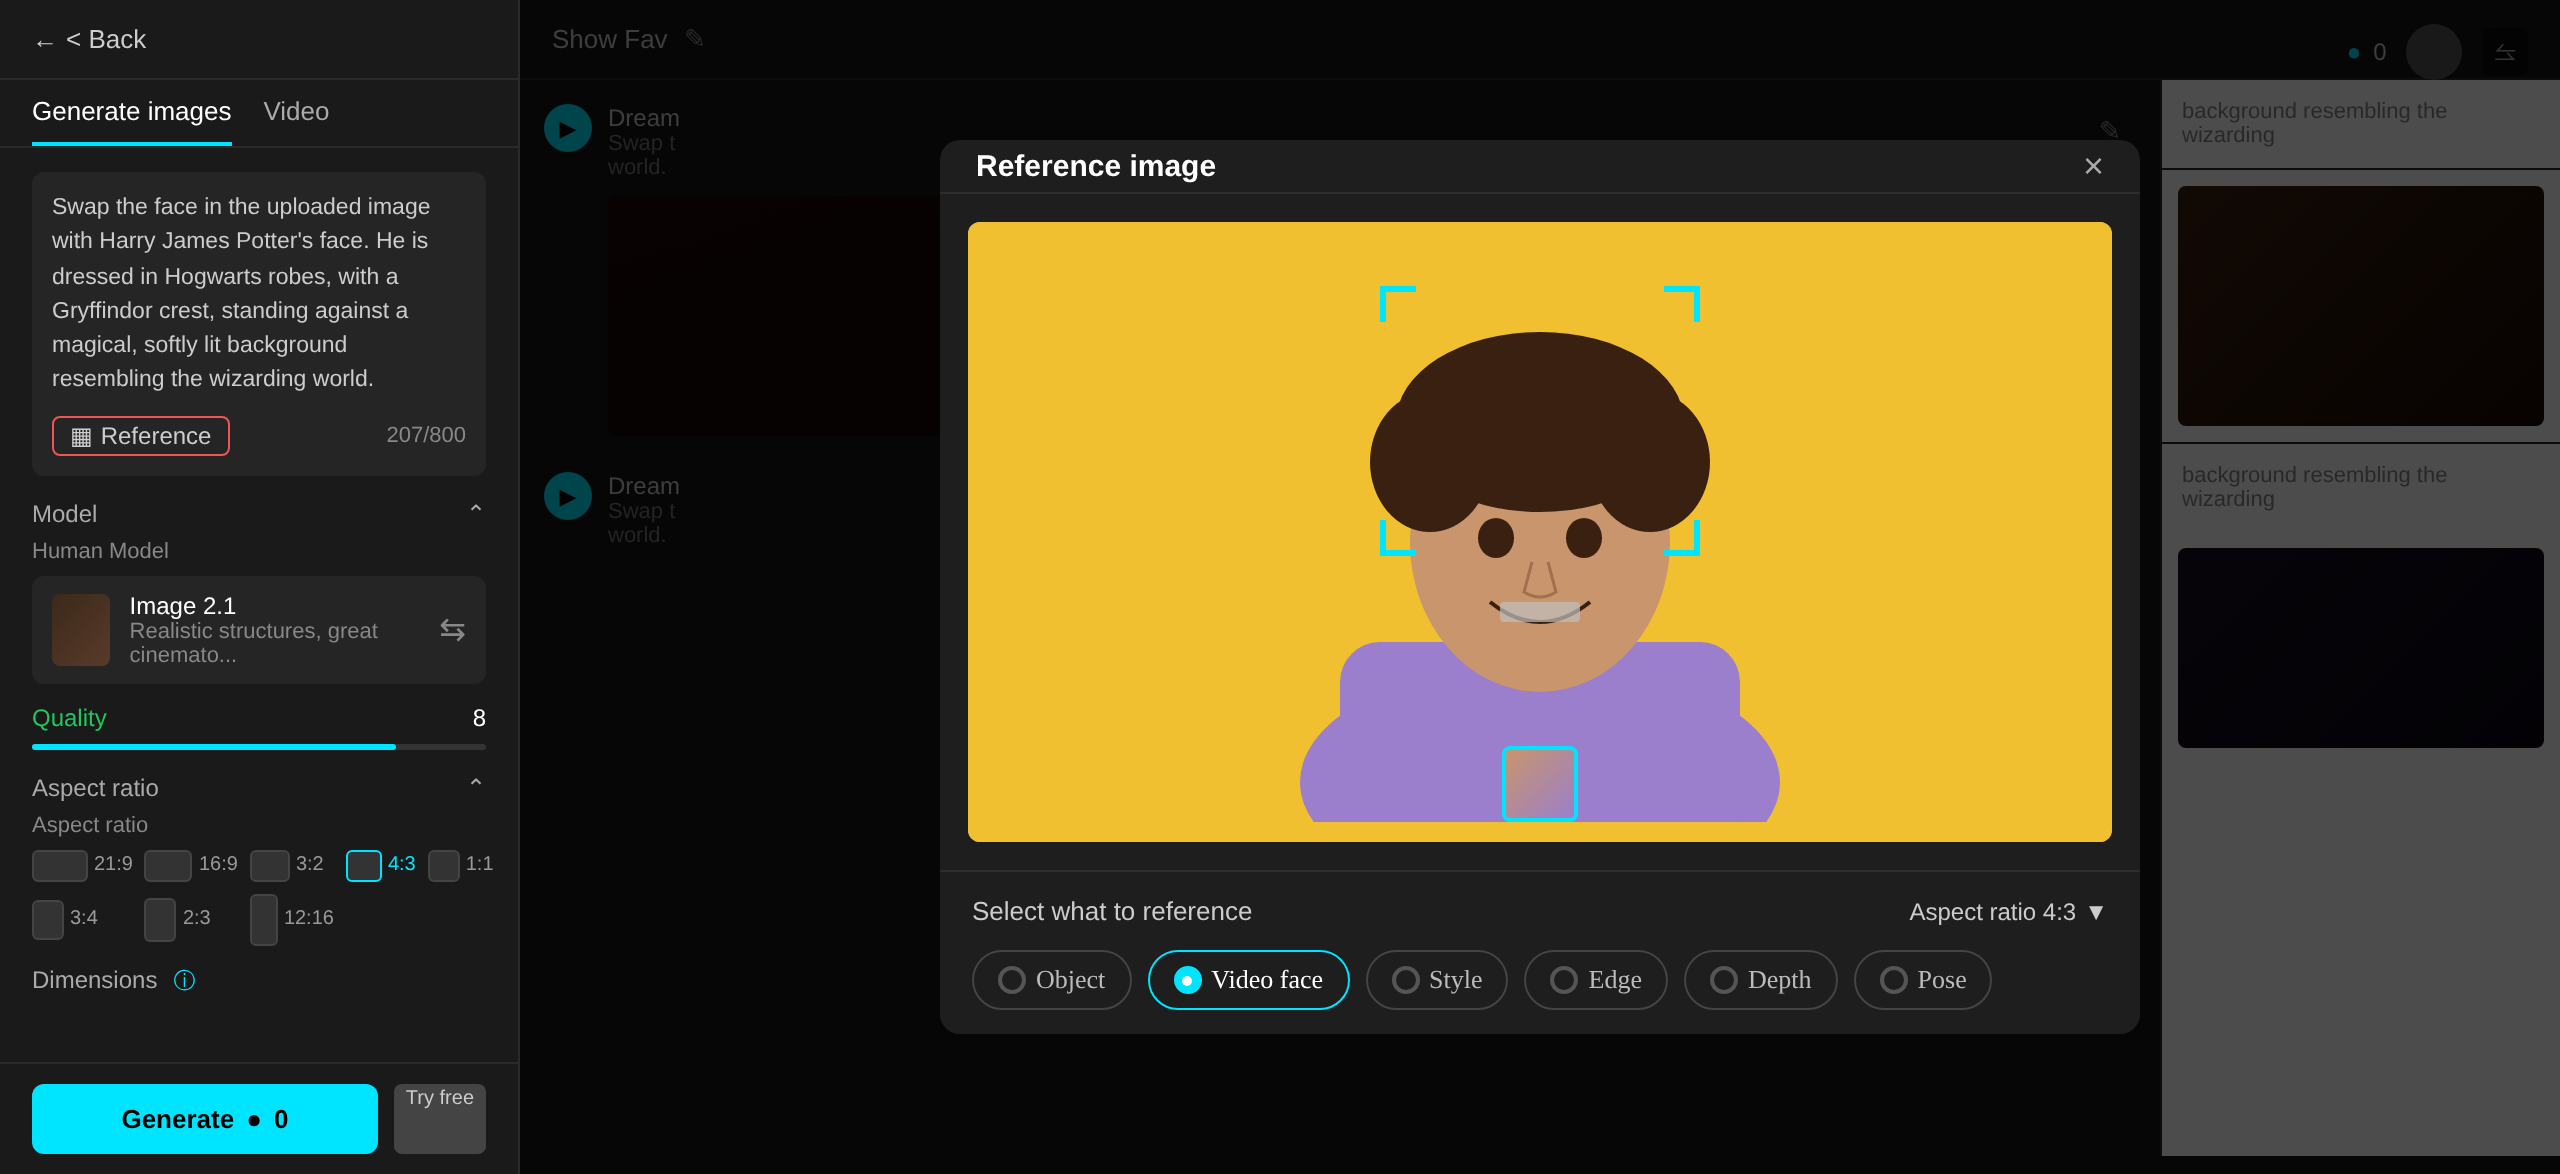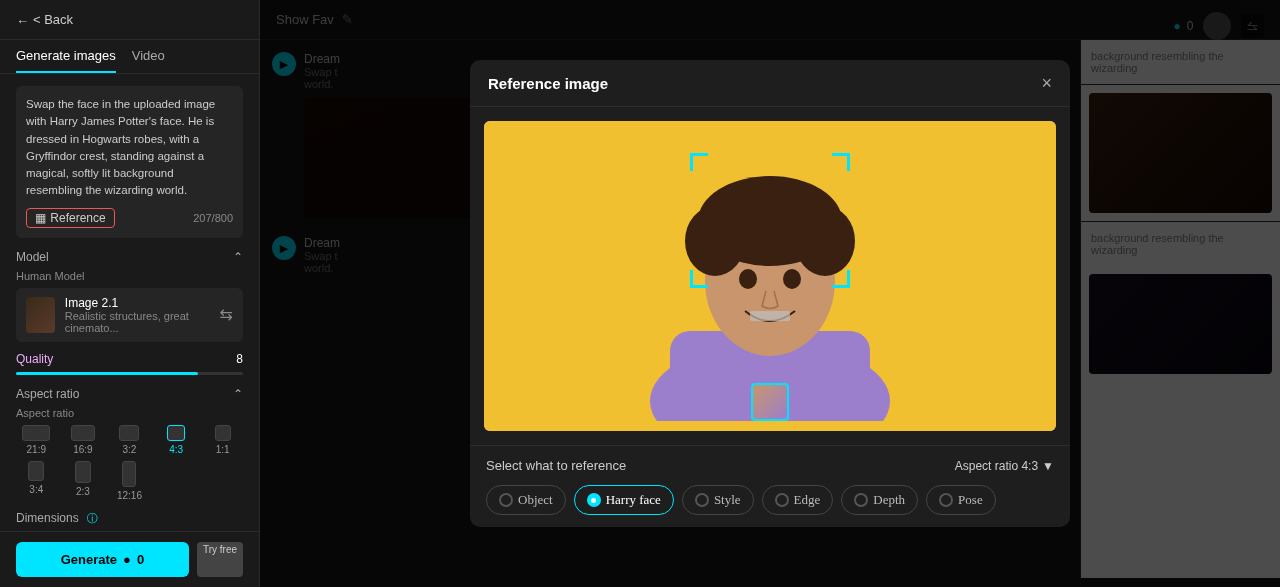--- a/index.html
+++ b/index.html
@@ -150,21 +150,21 @@
 
     .quality-row {
       display: flex;
       justify-content: space-between;
       align-items: center;
       margin-top: 10px;
     }
 
     .quality-label {
       font-size: 12px;
-      color: #f0abfc;
+      color: #22c55e;
     }
 
     .quality-value {
       font-size: 12px;
       color: #fff;
     }
 
     .slider-track {
       width: 100%;
       height: 3px;
@@ -183,21 +183,21 @@
 
     .aspect-grid {
       display: grid;
       grid-template-columns: repeat(5, 1fr);
       gap: 6px;
       margin-top: 6px;
     }
 
     .aspect-item {
       display: flex;
-      flex-direction: column;
+      flex-direction: row;
       align-items: center;
       gap: 3px;
       cursor: pointer;
     }
 
     .aspect-box {
       background: #333;
       border-radius: 3px;
       border: 1px solid #444;
     }
@@ -354,21 +354,21 @@
       max-height: 560px;
       display: flex;
       flex-direction: column;
       overflow: hidden;
     }
 
     .modal-header {
       display: flex;
       justify-content: space-between;
       align-items: center;
-      padding: 14px 18px;
+      padding: 4px 18px;
       border-bottom: 1px solid #2e2e2e;
     }
 
     .modal-title {
       font-size: 15px;
       font-weight: 600;
       color: #fff;
     }
 
     .modal-close {
@@ -771,21 +771,21 @@
 
           <div class="reference-options">
 
             <button class="ref-option">
               <div class="radio-dot"></div>
               <span>Object</span>
             </button>
 
             <button class="ref-option active">
               <div class="radio-dot filled"></div>
-              <span>Harry face</span>
+              <span>Video face</span>
             </button>
 
             <button class="ref-option">
               <div class="radio-dot"></div>
               <span>Style</span>
             </button>
 
             <button class="ref-option">
               <div class="radio-dot"></div>
               <span>Edge</span>

